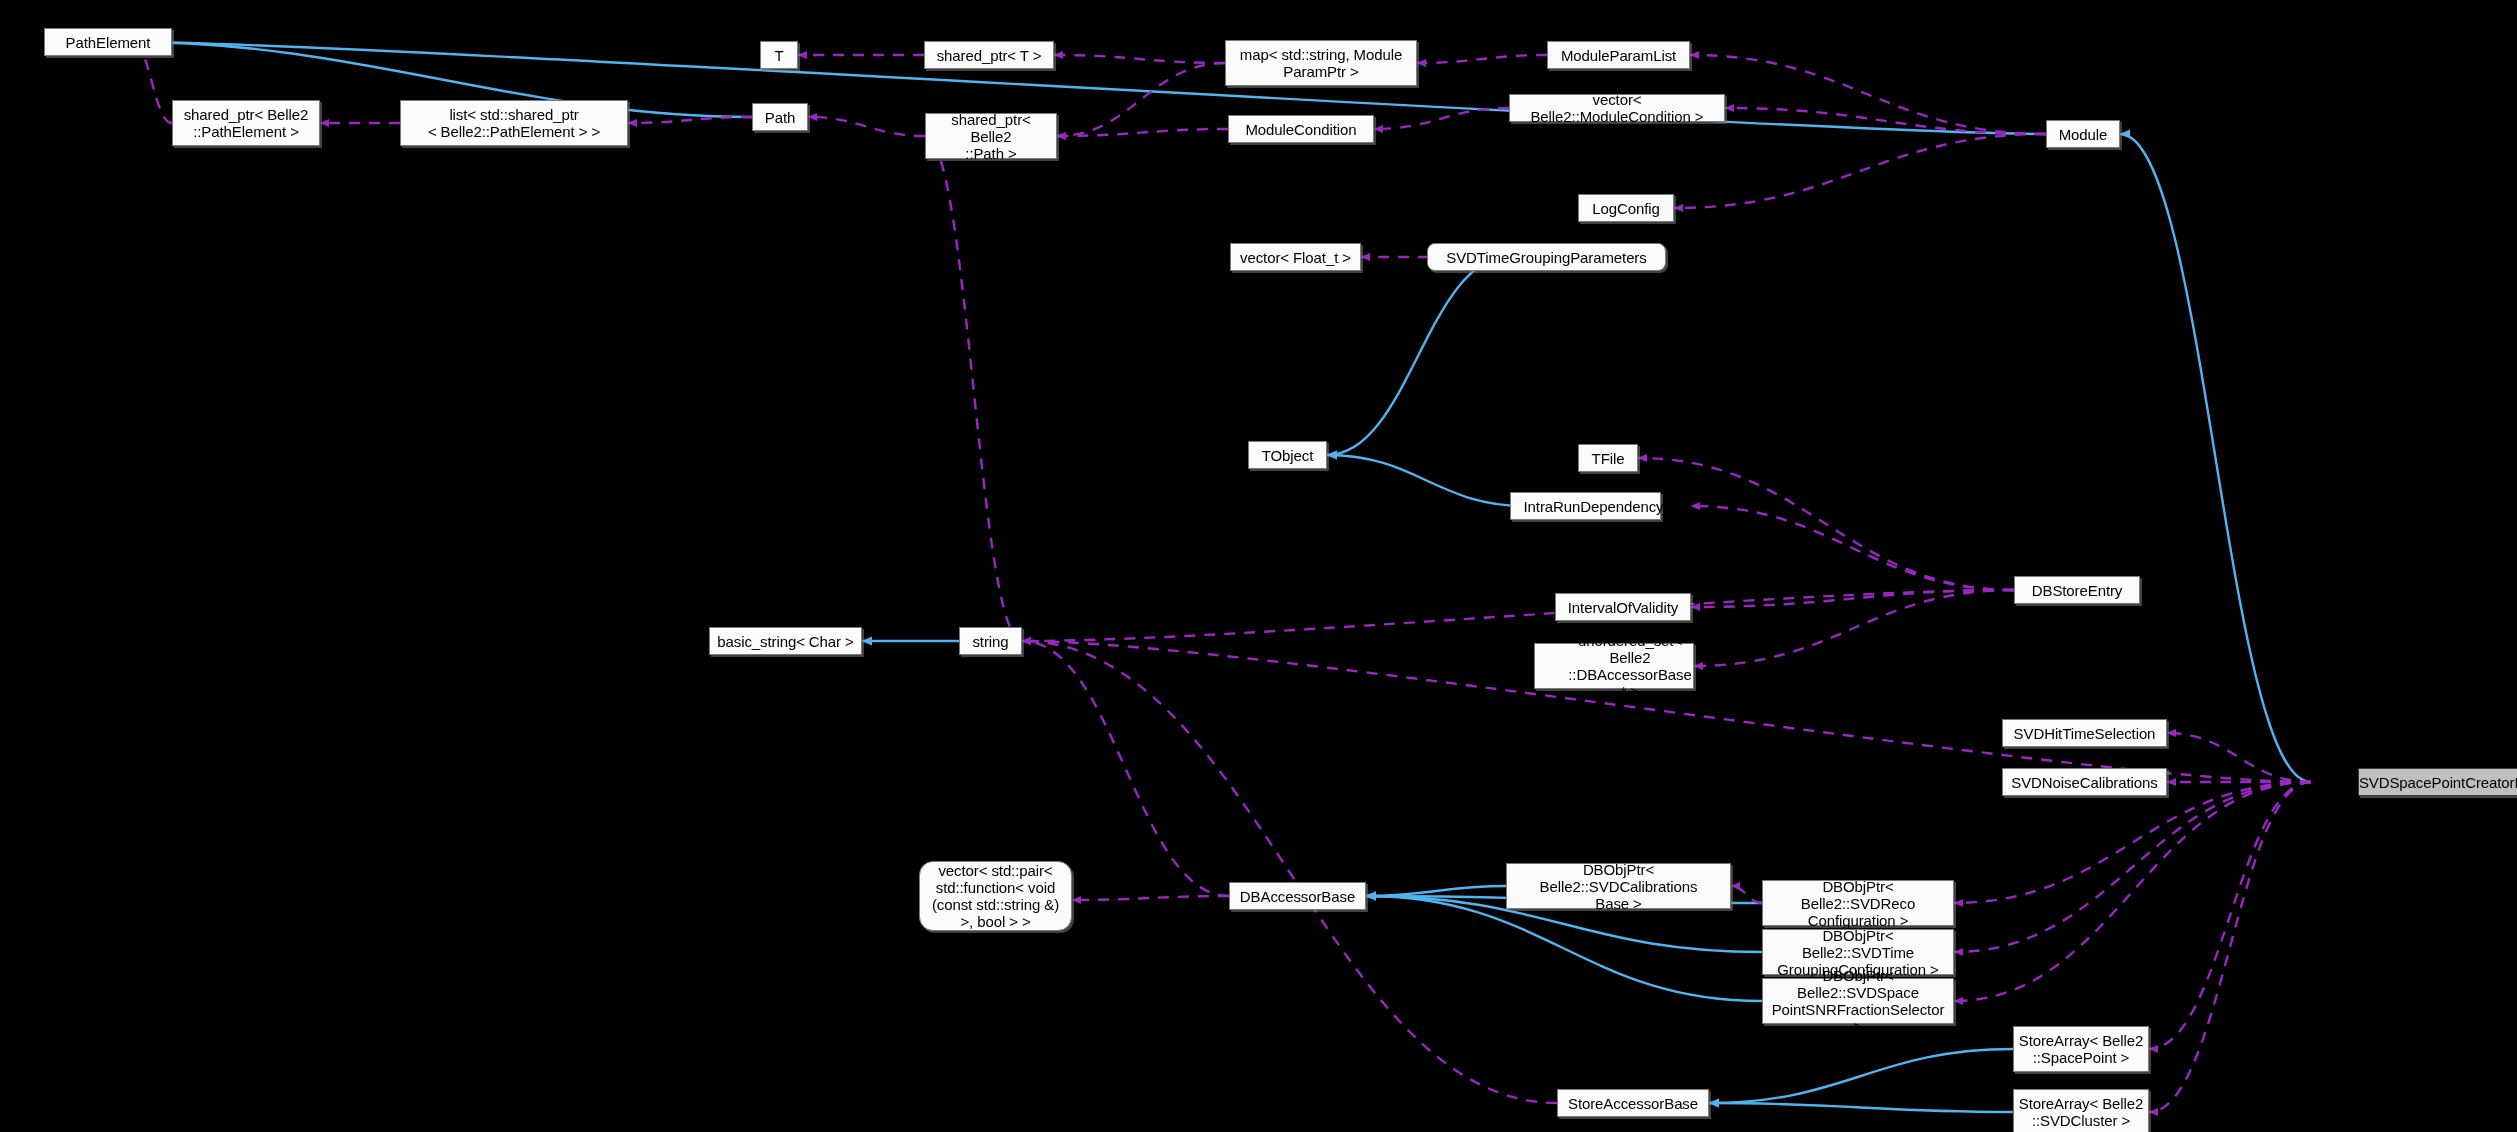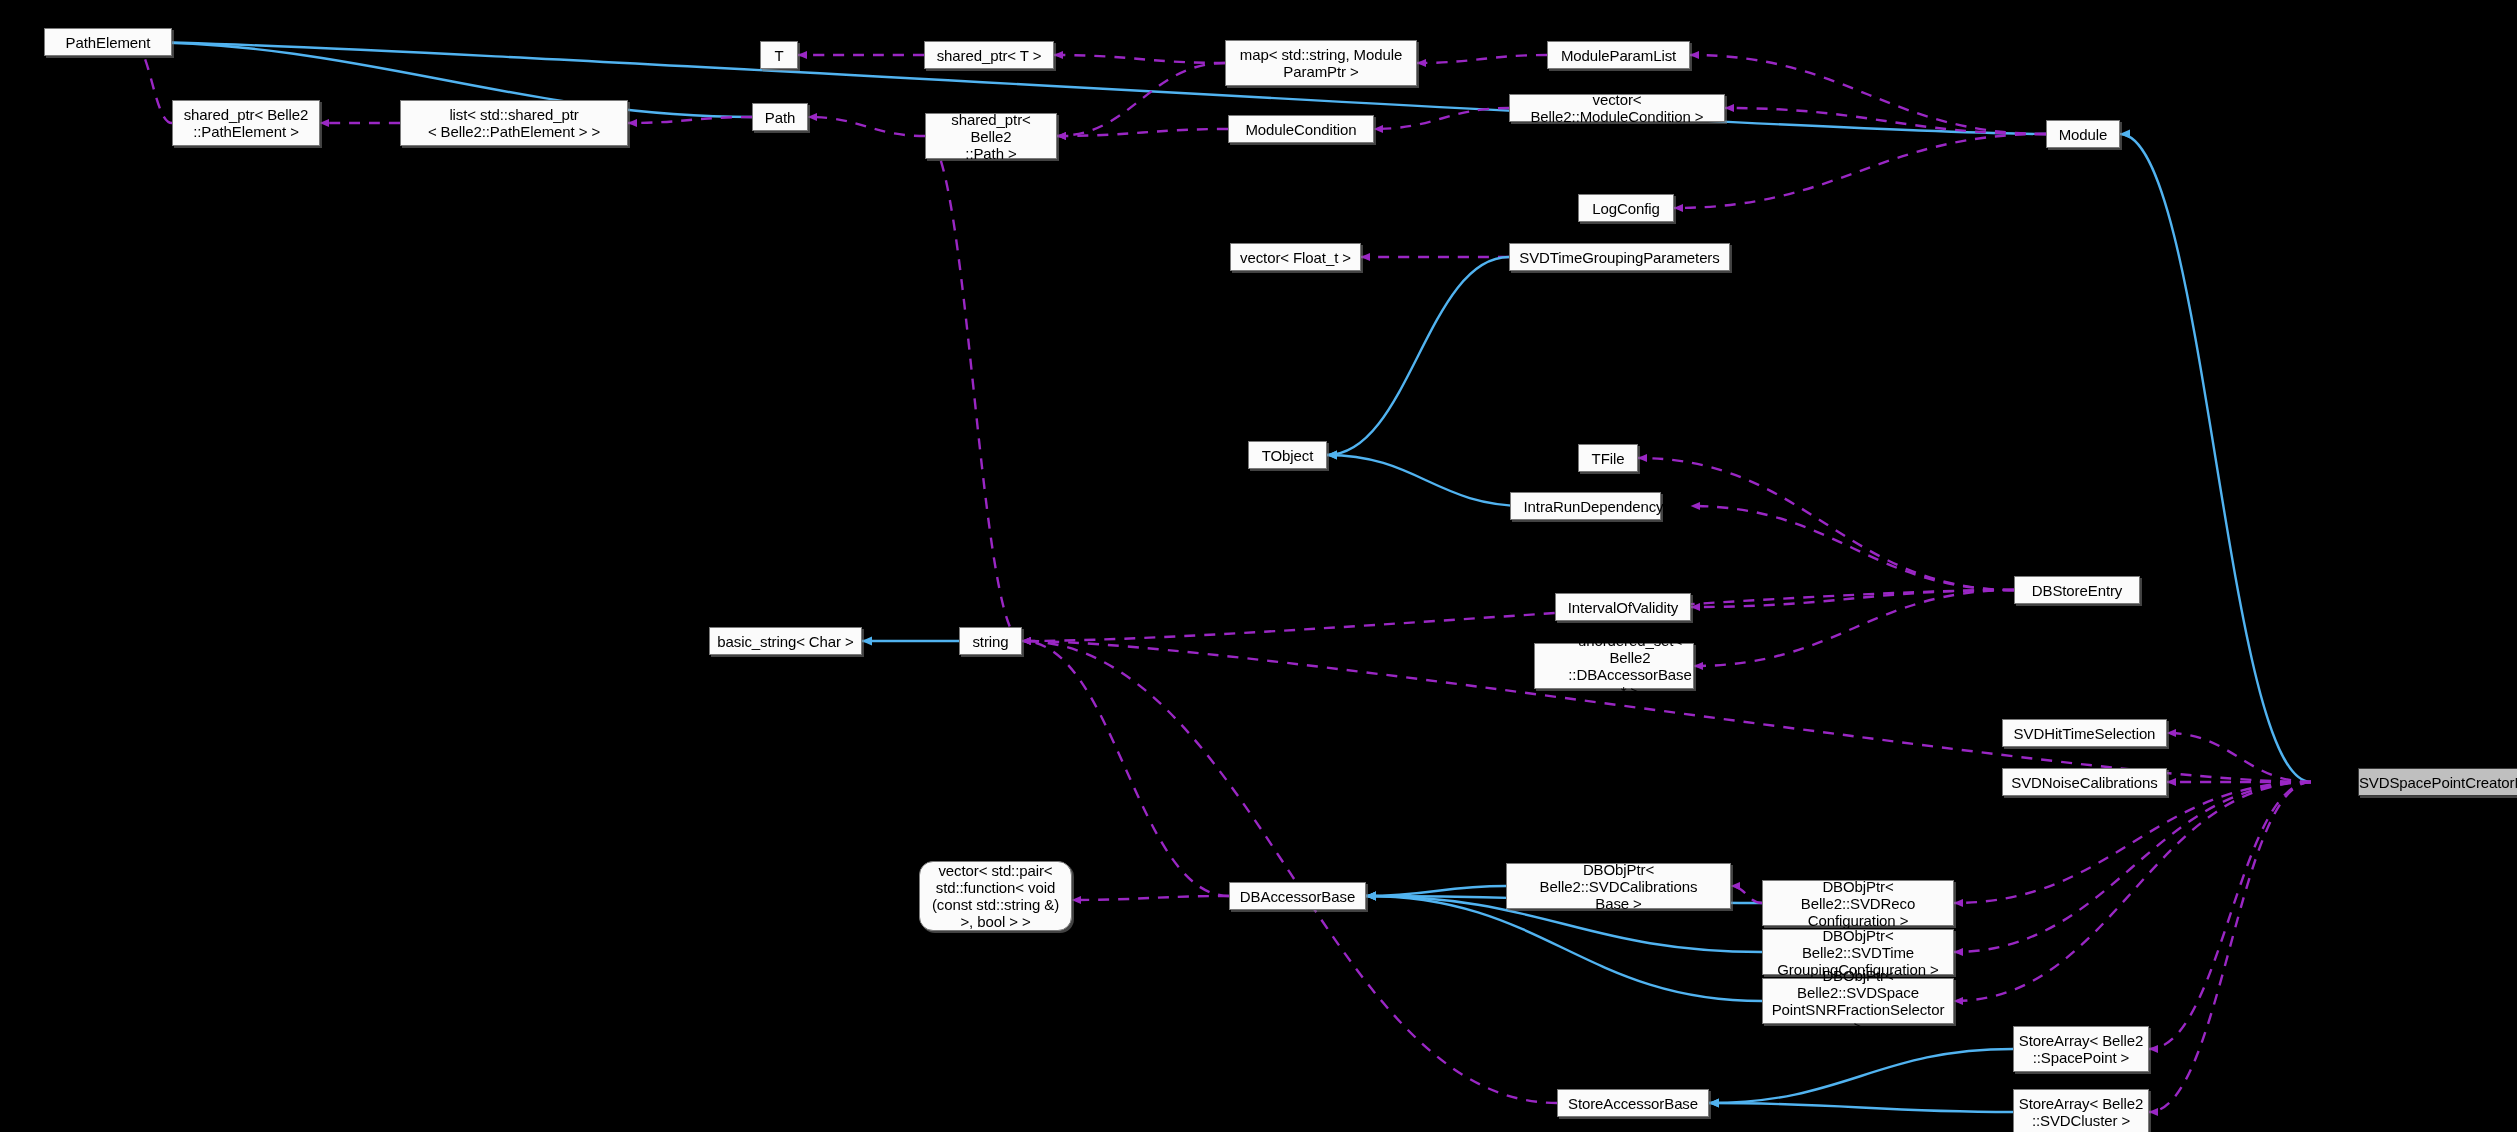--- a/index.html
+++ b/index.html
@@ -104,21 +104,21 @@
       <div class="node" style="left: 760px; top: 41px; width: 38px; height: 28px;">T</div>
       <div class="node" style="left: 924px; top: 41px; width: 130px; height: 28px;">shared_ptr&lt; T &gt;</div>
       <div class="node" style="left: 925px; top: 113px; width: 132px; height: 46px;">shared_ptr&lt; Belle2
 ::Path &gt;</div>
       <div class="node" style="left: 1225px; top: 40px; width: 192px; height: 46px;">map&lt; std::string, Module
 ParamPtr &gt;</div>
       <div class="node" style="left: 1228px; top: 115px; width: 146px; height: 28px;">ModuleCondition</div>
       <div class="node" style="left: 1547px; top: 41px; width: 143px; height: 28px;">ModuleParamList</div>
       <div class="node" style="left: 1509px; top: 94px; width: 216px; height: 28px;">vector&lt; Belle2::ModuleCondition &gt;</div>
       <div class="node" style="left: 1578px; top: 194px; width: 96px; height: 28px;">LogConfig</div>
-      <div class="node" style="left: 1509px; top: 243px; width: 221px; height: 28px;">SVDTimeGroupingParameters</div>
+      <div class="node" style="left: 1427px; top: 243px; width: 239px; height: 28px; border-radius: 8px;">SVDTimeGroupingParameters</div>
       <div class="node" style="left: 1230px; top: 243px; width: 131px; height: 28px;">vector&lt; Float_t &gt;</div>
       <div class="node" style="left: 2046px; top: 120px; width: 74px; height: 28px;">Module</div>
       <div class="node" style="left: 1248px; top: 441px; width: 79px; height: 28px;">TObject</div>
       <div class="node" style="left: 1578px; top: 444px; width: 60px; height: 28px;">TFile</div>
       <div class="node" style="left: 1510px; top: 492px; width: 151px; height: 28px; padding-left: 20px;">IntraRunDependency</div>
       <div class="node" style="left: 1555px; top: 593px; width: 136px; height: 28px;">IntervalOfValidity</div>
       <div class="node" style="left: 1534px; top: 643px; width: 160px; height: 46px; padding-left: 36px;">unordered_set&lt; Belle2
 ::DBAccessorBase * &gt;</div>
       <div class="node" style="left: 2014px; top: 576px; width: 126px; height: 28px;">DBStoreEntry</div>
       <div class="node" style="left: 709px; top: 627px; width: 153px; height: 28px;">basic_string&lt; Char &gt;</div>

